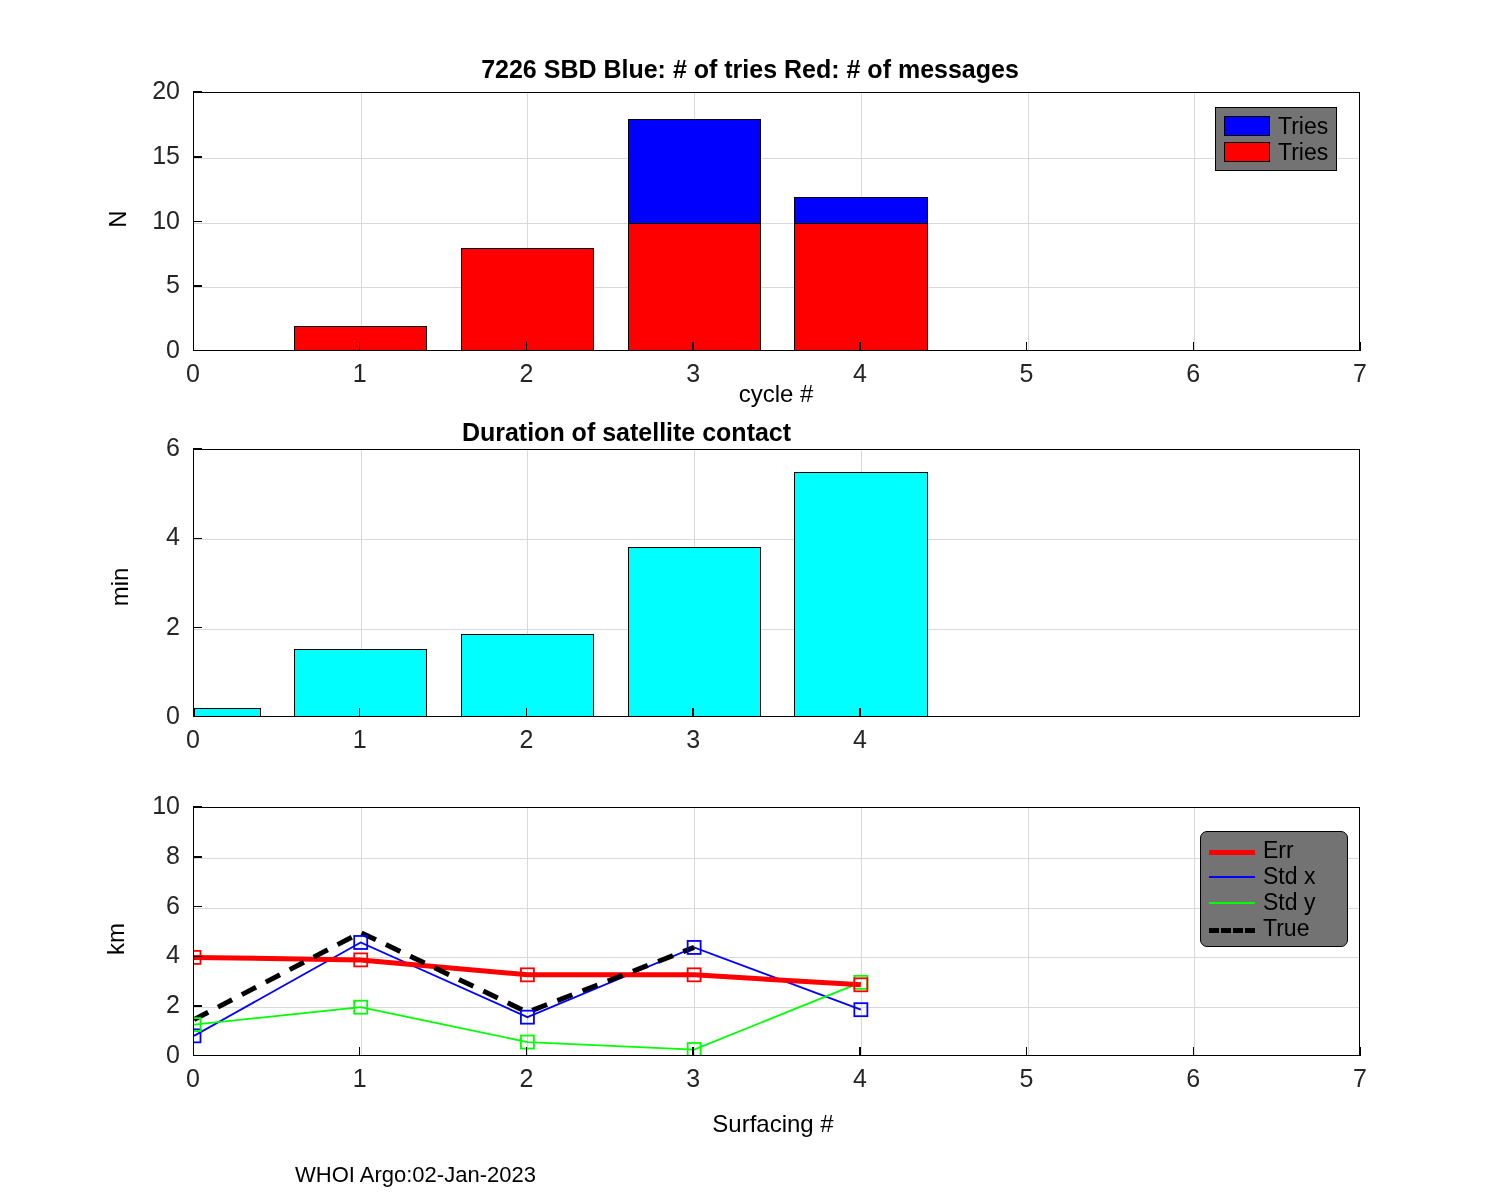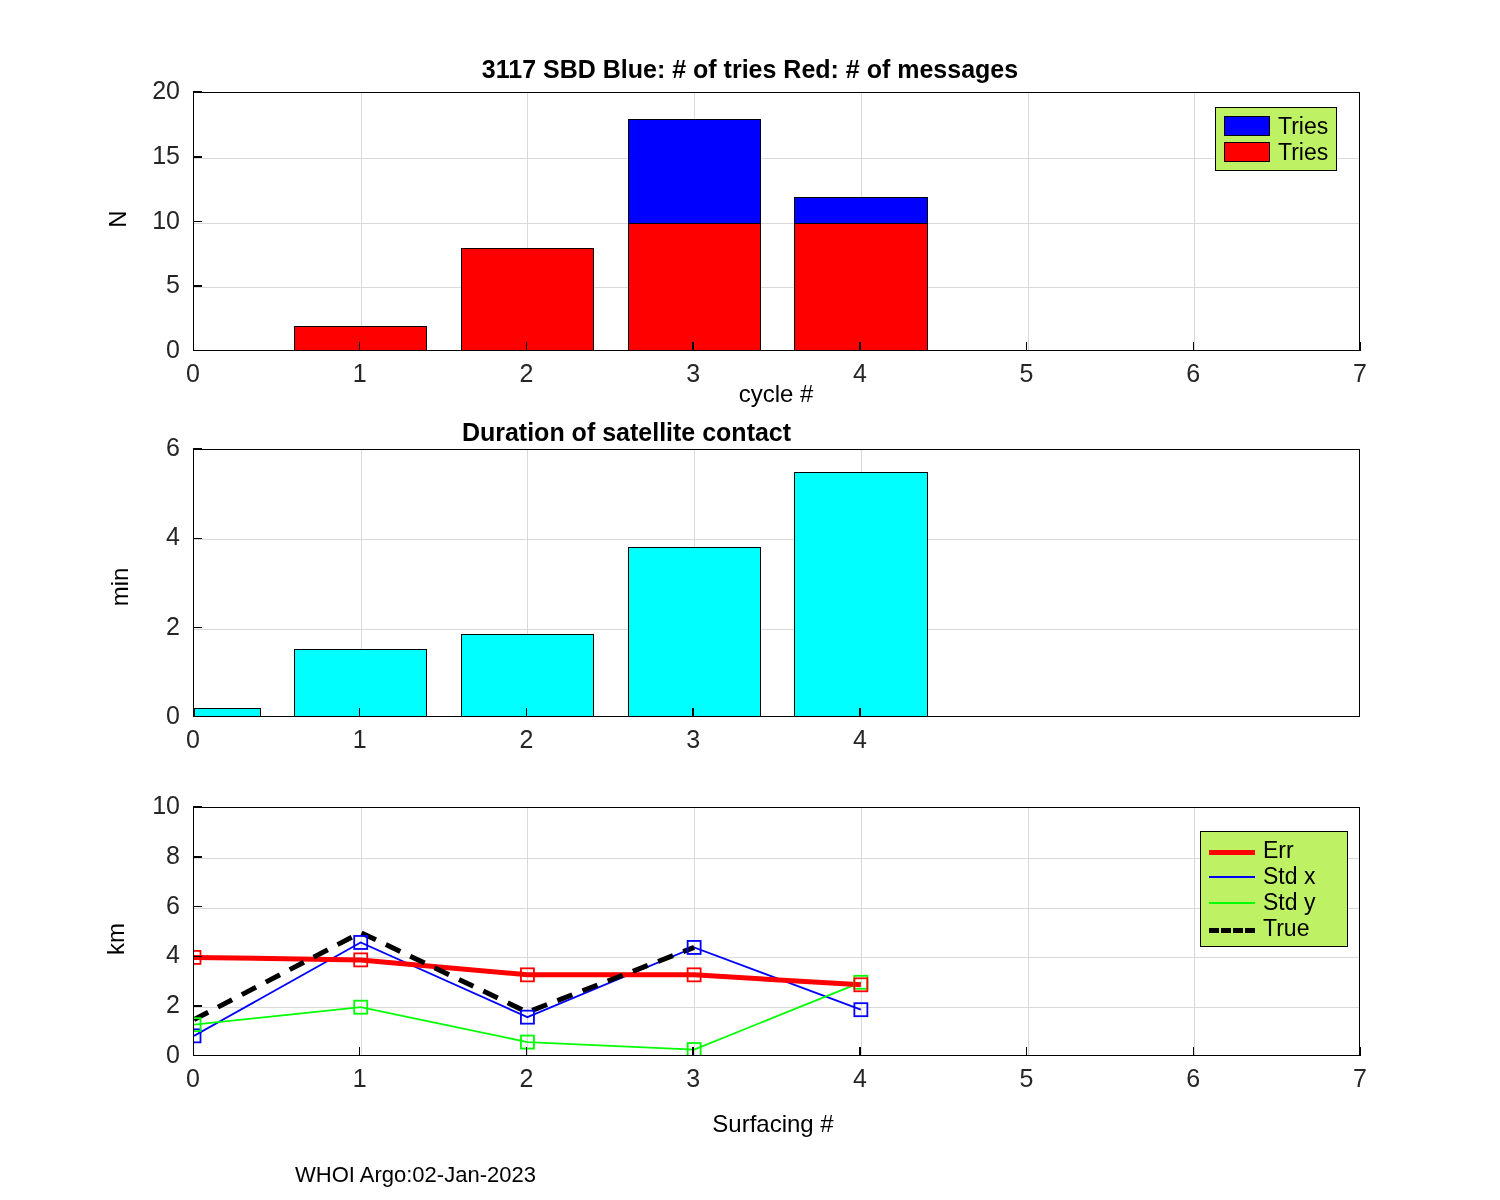--- a/index.html
+++ b/index.html
@@ -96,21 +96,21 @@
     font-weight: bold;
     color: #000000;
     text-align: center;
     white-space: nowrap;
     width: 100%;
   }
   .legend {
     position: absolute;
     box-sizing: border-box;
     border: 1.4px solid #000000;
-    background: #bef264;
+    background: #737373;
     padding: 5px 8px;
   }
   .legend-row {
     display: flex;
     align-items: center;
     height: 26px;
   }
   .legend-swatch-box {
     width: 46px;
     height: 20px;
@@ -143,21 +143,21 @@
   }
   svg { display: block; }
 </style>
 </head>
 <body>
 
 <div class="figure">
 
   <div class="panel" style="left:0px; top:55px; width:1500px; height:350px;">
 
-    <div class="panel-title" style="left:0px; top:0px;">3117 SBD  Blue: # of tries   Red: # of messages</div>
+    <div class="panel-title" style="left:0px; top:0px;">7226 SBD  Blue: # of tries   Red: # of messages</div>
 
     <div class="ylabel" style="left:88px; top:150px; width:60px;">N</div>
 
     <div class="plotbox" id="p1box" style="left:193px; top:37px; width:1167px; height:259px;">
         <div class="gridline-h" style="top:194.3px;"></div>
         <div class="gridline-h" style="top:129.5px;"></div>
         <div class="gridline-h" style="top:64.8px;"></div>
         <div class="gridline-v" style="left:166.7px;"></div>
         <div class="gridline-v" style="left:333.4px;"></div>
         <div class="gridline-v" style="left:500.1px;"></div>
@@ -305,21 +305,21 @@
       <div class="tick-mark-x" style="left:692.3px; top:267px;"></div>
       <div class="tick-x" style="left:653.1428571428571px; top:284px; width:80px;">3</div>
       <div class="tick-mark-x" style="left:859.1px; top:267px;"></div>
       <div class="tick-x" style="left:819.8571428571428px; top:284px; width:80px;">4</div>
       <div class="tick-mark-x" style="left:1025.8px; top:267px;"></div>
       <div class="tick-x" style="left:986.5714285714284px; top:284px; width:80px;">5</div>
       <div class="tick-mark-x" style="left:1192.5px; top:267px;"></div>
       <div class="tick-x" style="left:1153.2857142857142px; top:284px; width:80px;">6</div>
       <div class="tick-mark-x" style="left:1359.2px; top:267px;"></div>
       <div class="tick-x" style="left:1320px; top:284px; width:80px;">7</div>
-      <div class="legend" style="left:1200px; top:51px; width:148px;">
+      <div class="legend" style="left:1200px; top:51px; width:148px;border-radius:7px;">
         <div class="legend-row">
           <div class="legend-swatch-line">
             <i style="border-top: 5px solid rgb(255, 0, 0);"></i>
           </div>
           <span class="legend-label">Err</span>
         </div>
         <div class="legend-row">
           <div class="legend-swatch-line">
             <i style="border-top: 2px solid rgb(0, 0, 255);"></i>
           </div>

